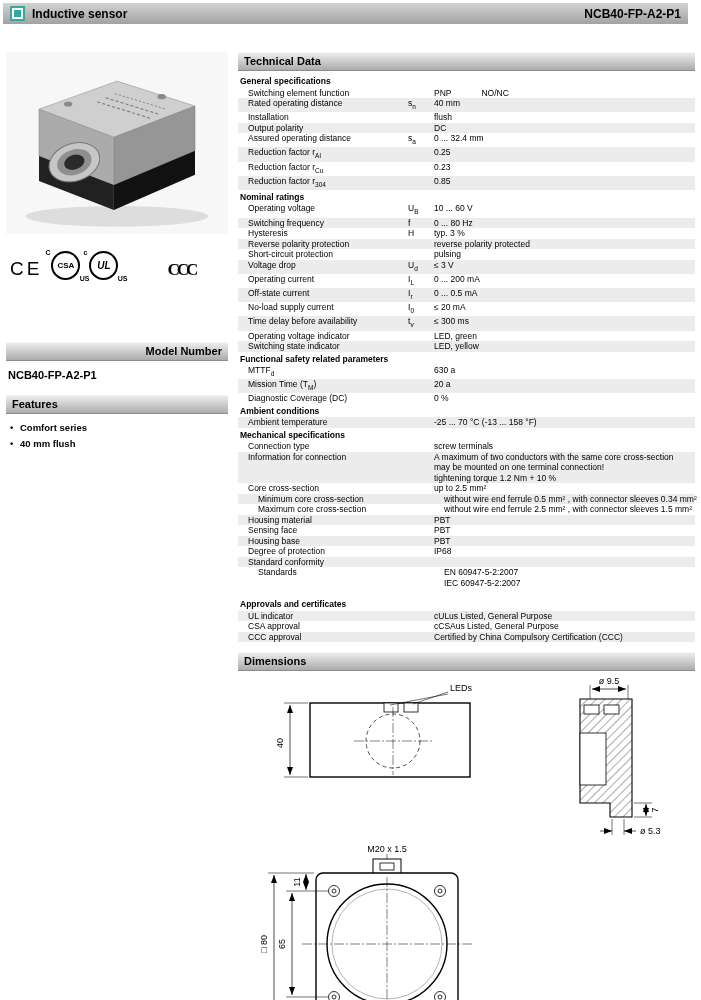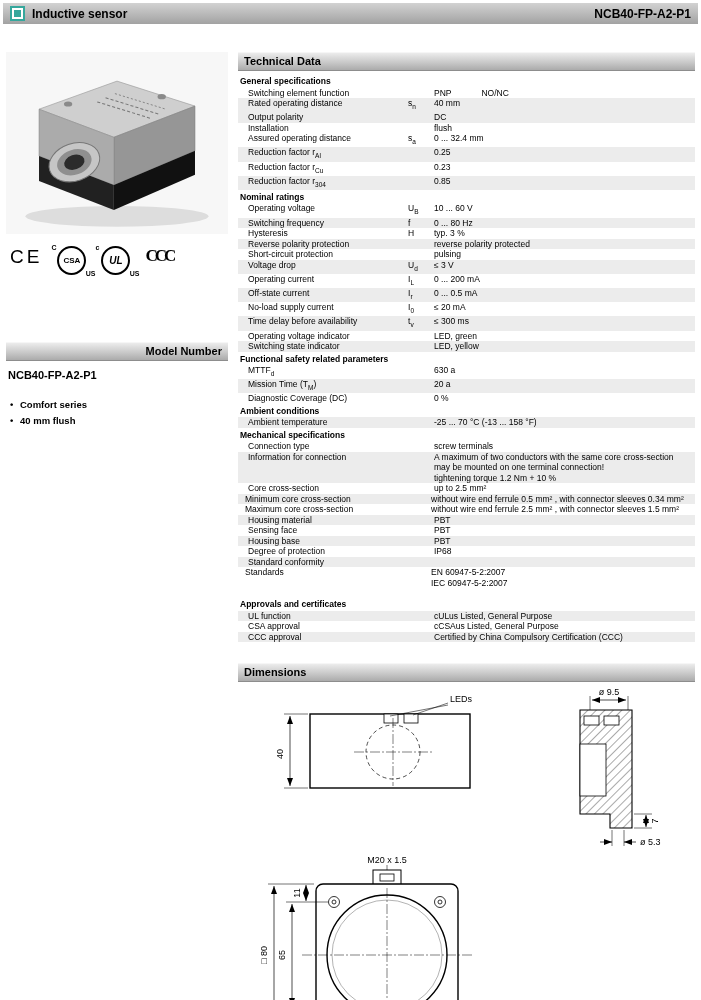--- a/index.html
+++ b/index.html
@@ -1,55 +1,55 @@
 <!DOCTYPE html>
 <html><head>
 <meta charset="utf-8">
 <style>
   html,body{margin:0;padding:0;background:#fff;}
   body{width:701px;height:1000px;font-family:"Liberation Sans",sans-serif;color:#000;overflow:hidden;}
-  .topbar{margin:3px 3px 0 3px;height:21px;background:linear-gradient(#d2d2d2,#a2a2a2);display:flex;align-items:center;padding:0 7px;}
+  .topbar{margin:3px 13px 0 3px;height:21px;background:linear-gradient(#d2d2d2,#a2a2a2);display:flex;align-items:center;padding:0 7px;}
   .logo{width:15px;height:15px;background:#35a79c;display:flex;align-items:center;justify-content:center;}
   .logo-inner{width:7px;height:7px;border:2px solid #fff;}
   .topbar-title{font-weight:bold;font-size:12px;margin-left:7px;flex:1;}
   .topbar-part{font-weight:bold;font-size:12px;}
   .main{display:flex;padding:4px 6px 0 6px;gap:10px;}
   .left-col{width:222px;flex:0 0 222px;padding-top:24px;}
   .right-col{flex:1;min-width:0;padding-top:24px;}
   .bar{background:linear-gradient(#ececec,#c9c9c9 55%,#ababab);font-weight:bold;font-size:11px;padding:2px 6px 3px 6px;border-bottom:1px solid #8d8d8d;border-top:1px solid #f6f6f6;}
   .photo{width:222px;height:182px;background:#f7f7f7;}
-  .certs{display:flex;align-items:flex-start;gap:15px;padding:12px 4px 6px 4px;height:34px;}
+  .certs{display:flex;align-items:flex-end;gap:9px;padding:12px 4px 6px 4px;height:34px;}
   .ce{font-size:19px;letter-spacing:3px;}
   .mark-wrap{position:relative;display:inline-flex;align-items:center;}
   .mark-circle{width:25px;height:25px;border:2px solid #000;border-radius:50%;display:flex;align-items:center;justify-content:center;font-weight:bold;font-size:8px;}
   .mark-circle.ul-c{font-size:10px;font-style:italic;}
   .tiny{font-size:7px;font-weight:bold;}
   .tiny.tl{position:absolute;left:-6px;top:-2px;}
   .tiny.br{position:absolute;right:-9px;bottom:-2px;}
-  .ccc{font-size:17px;font-weight:bold;letter-spacing:-3px;font-family:"Liberation Serif",serif;padding-right:4px;}
+  .ccc{font-size:17px;font-weight:bold;letter-spacing:-3px;font-family:"Liberation Serif",serif;padding-right:4px;margin-left:40px;}
   .mn-bar{margin-top:56px;text-align:right;}
   .model-number{font-weight:bold;font-size:11px;padding:8px 2px 10px 2px;}
   .ft-bar{margin-top:4px;}
   .features{list-style:none;margin:8px 0 0 0;padding:0 0 0 4px;}
   .features li{font-weight:bold;font-size:9.5px;margin-bottom:5px;padding-left:10px;position:relative;}
   .features li::before{content:"\2022";position:absolute;left:0;}
   
   .spec-table{margin-top:3px;font-size:8.5px;line-height:10.5px;}
   .spec-section{font-weight:bold;padding:2px 0 1px 2px;}
   .spec-gap{height:9px;}
   .spec-row{display:flex;padding:0 0 0 0;}
   .spec-row.shade{background:#ececec;}
   .cell-label{flex:0 0 160px;padding-left:10px;white-space:nowrap;}
-  .spec-row.indent2 .cell-label{padding-left:7px;}
+  .spec-row.indent2 .cell-label{padding-left:20px;}
   .cell-sym{flex:0 0 26px;white-space:nowrap;}
   .cell-val{flex:1;min-width:0;}
   .val-line{white-space:nowrap;}
   .val2{margin-left:30px;margin-top:32px;}
   sub{font-size:6.5px;}
-  .dims-bar{margin-top:21px;}
+  .dims-bar{margin-top:10px;}
   .drawing{margin-top:4px;}
   
   .dims-svg text{font-size:9px;font-family:"Liberation Sans",sans-serif;fill:#000;}
   .thick{fill:#fff;stroke:#000;stroke-width:1.4;}
   .nofill{fill:none;stroke:#000;stroke-width:1.4;}
   .outline{fill:#fff;stroke:#000;stroke-width:1;}
   .outline-thin{fill:#fff;stroke:#000;stroke-width:0.8;}
   .thin{stroke:#000;stroke-width:0.55;}
   .dim{stroke:#000;stroke-width:0.7;marker-start:url(#ar);marker-end:url(#ar);}
   .dim-end{stroke:#000;stroke-width:0.7;marker-end:url(#ar);}
@@ -104,20 +104,21 @@
           <span class="tiny tl">c</span>
           <span class="mark-circle ul-c">UL</span>
           <span class="tiny br">US</span>
         </span>
         <span class="ccc">CCC</span>
       </div>
 
       <div class="bar mn-bar">Model Number</div>
       <div class="model-number">NCB40-FP-A2-P1</div>
 
+      <div class="bar ft-bar">Features</div>
       <ul class="features">
         <li>Comfort series</li>
         <li>40 mm flush</li>
       </ul>
     </aside>
 
     <section class="right-col">
       <div class="bar">Technical Data</div>
       <div class="spec-table">
           <div class="spec-section">General specifications</div>
@@ -128,32 +129,32 @@
               <div class="val-line">PNP<span class="val2">NO/NC</span></div>
             </div>
           </div>
           <div class="spec-row shade">
             <div class="cell-label">Rated operating distance</div>
             <div class="cell-sym">s<sub>n</sub></div>
             <div class="cell-val">
               <div class="val-line">40 mm</div>
             </div>
           </div>
+          <div class="spec-row">
+            <div class="cell-label">Installation</div>
+            <div class="cell-sym"></div>
+            <div class="cell-val">
+              <div class="val-line">flush</div>
+            </div>
+          </div>
           <div class="spec-row shade">
             <div class="cell-label">Output polarity</div>
             <div class="cell-sym"></div>
             <div class="cell-val">
               <div class="val-line">DC</div>
-            </div>
-          </div>
-          <div class="spec-row">
-            <div class="cell-label">Installation</div>
-            <div class="cell-sym"></div>
-            <div class="cell-val">
-              <div class="val-line">flush</div>
             </div>
           </div>
           <div class="spec-row">
             <div class="cell-label">Assured operating distance</div>
             <div class="cell-sym">s<sub>a</sub></div>
             <div class="cell-val">
               <div class="val-line">0 ... 32.4 mm</div>
             </div>
           </div>
           <div class="spec-row shade">
@@ -369,21 +370,21 @@
             <div class="cell-label">Standards</div>
             <div class="cell-sym"></div>
             <div class="cell-val">
               <div class="val-line">EN 60947-5-2:2007</div>
               <div class="val-line">IEC 60947-5-2:2007</div>
             </div>
           </div>
           <div class="spec-gap"></div>
           <div class="spec-section">Approvals and certificates</div>
           <div class="spec-row shade">
-            <div class="cell-label">UL function</div>
+            <div class="cell-label">UL indicator</div>
             <div class="cell-sym"></div>
             <div class="cell-val">
               <div class="val-line">cULus Listed, General Purpose</div>
             </div>
           </div>
           <div class="spec-row">
             <div class="cell-label">CSA approval</div>
             <div class="cell-sym"></div>
             <div class="cell-val">
               <div class="val-line">cCSAus Listed, General Purpose</div>

